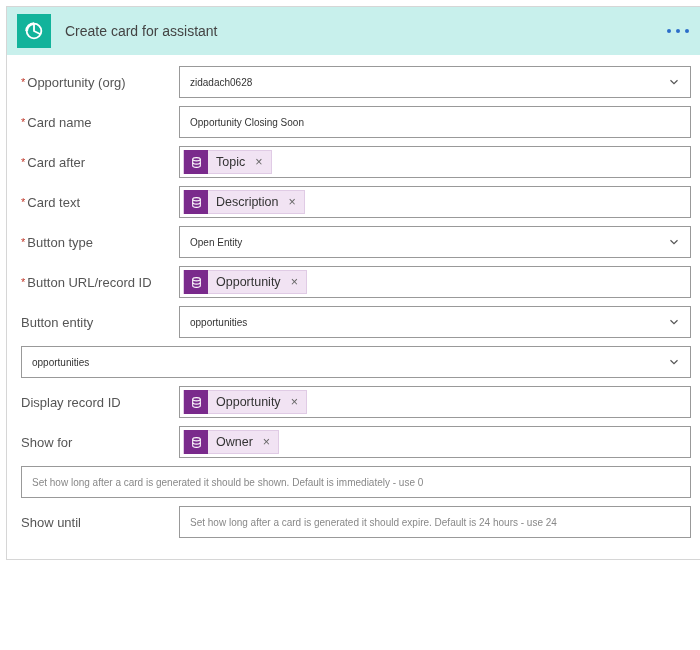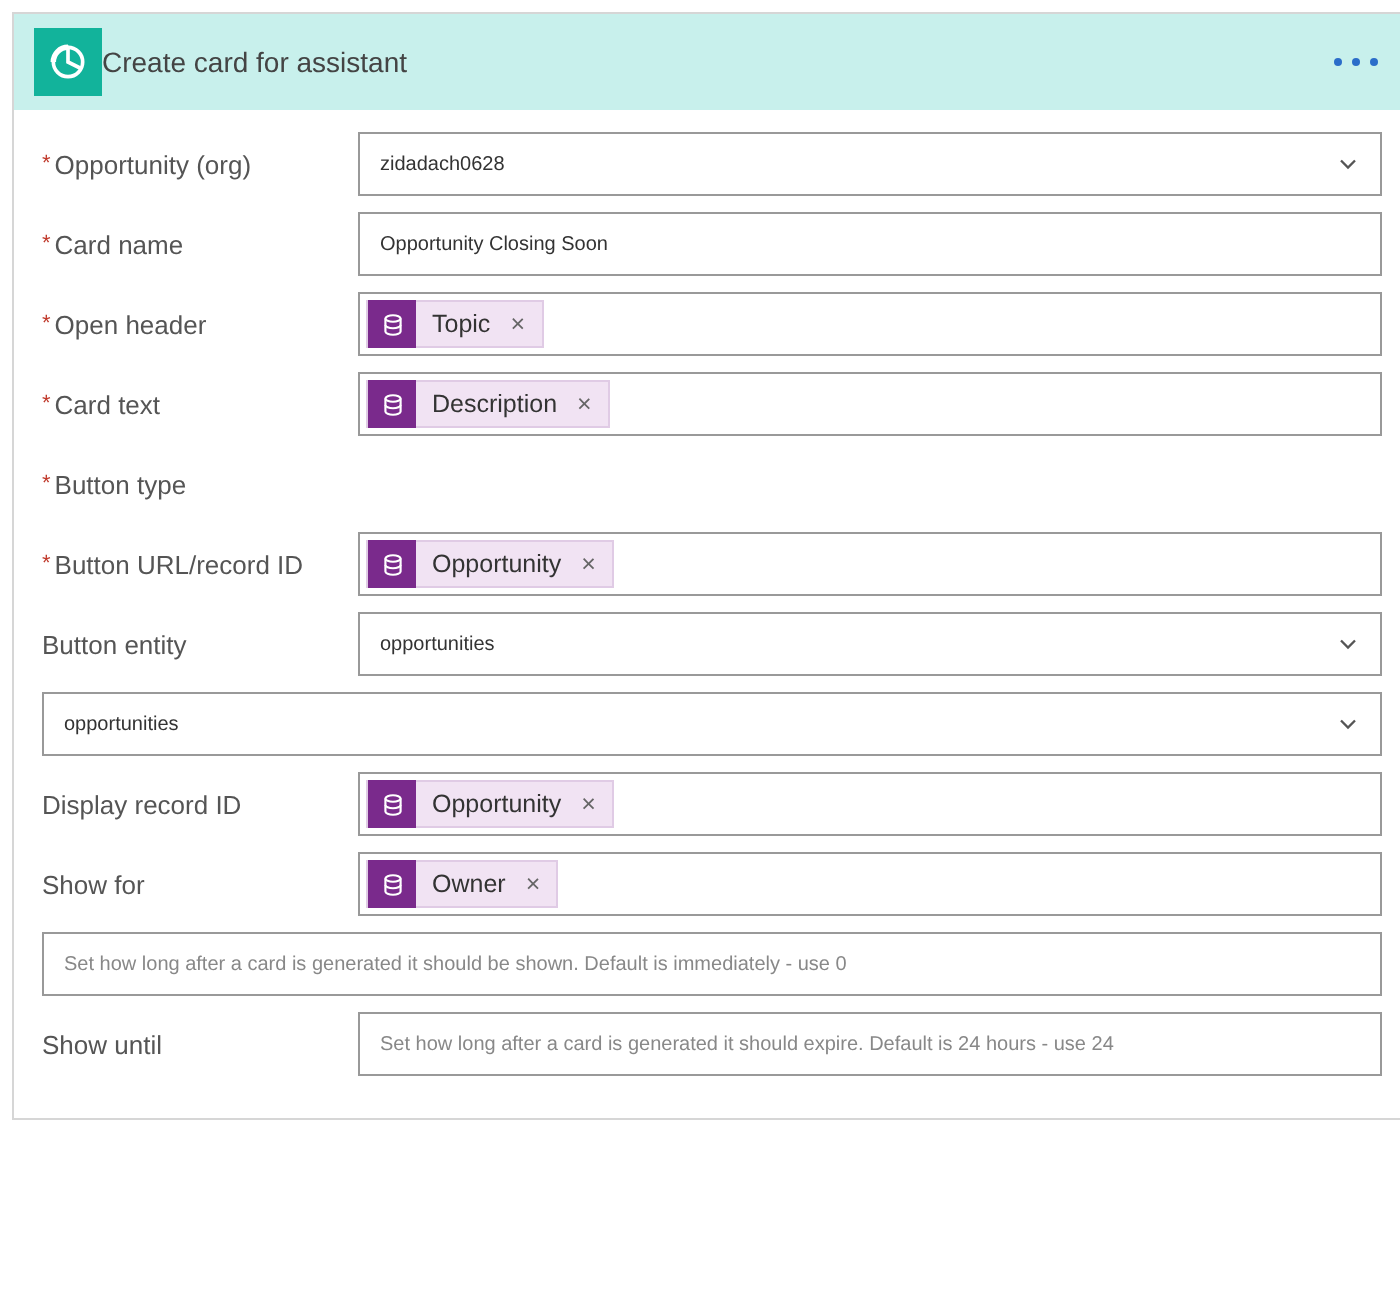--- a/index.html
+++ b/index.html
@@ -1,20 +1,20 @@
 <!DOCTYPE html>
 <html><head>
   <meta charset="utf-8">
   <style>
     * { box-sizing: border-box; margin: 0; padding: 0; }
     body { font-family: "Segoe UI", Arial, sans-serif; font-size: 13px; color: #333; background: #fff; }
     .card { width: 700px; border: 1px solid #d6d6d6; margin: 6px; }
     .card-header { background: #c8f0ec; display: flex; align-items: center; height: 48px; padding: 0 10px; }
     .logo { width: 34px; height: 34px; background: #12b39b; display: flex; align-items: center; justify-content: center; flex-shrink: 0; }
-    .title { color: #444; font-size: 14px; font-weight: 400; flex: 1; }
+    .title { margin-left: 14px; color: #444; font-size: 14px; font-weight: 400; flex: 1; }
     .more-dots { display: flex; gap: 5px; padding: 6px; cursor: pointer; }
     .more-dots span { width: 4px; height: 4px; border-radius: 50%; background: #2b6dc9; }
     .card-body { padding: 8px 14px 16px 14px; }
     .row { display: flex; align-items: center; min-height: 38px; margin-bottom: 2px; }
     .label { width: 158px; padding-right: 8px; color: #555; font-size: 13px; display: flex; align-items: center; }
     .req { color: #c0392b; margin-right: 2px; font-size: 11px; }
     .control { flex: 1; }
     .input, .select { width: 100%; height: 32px; border: 1px solid #999; padding: 0 10px; font-size: 10px; font-family: inherit; color: #333; background: #fff; }
     .input::placeholder { color: #888; }
     .select-wrap { position: relative; }
@@ -72,21 +72,21 @@
           <span>Card name</span>
         </div>
       <div class="control">
         <input class="input" value="Opportunity Closing Soon" style="">
       </div>
     </div>
 
     <div class="row">
       <div class="label">
           <span class="req">*</span>
-          <span>Open header</span>
+          <span>Card after</span>
         </div>
       <div class="control">
         <div class="token-field">
           <span class="token">
             <span class="token-icon">
               <svg width="13" height="13" viewBox="0 0 24 24" fill="none" stroke="#fff" stroke-width="2">
                   <ellipse cx="12" cy="6" rx="7" ry="3"></ellipse>
                   <path d="M5 6v12c0 1.7 3.1 3 7 3s7-1.3 7-3V6"></path>
                   <path d="M5 12c0 1.7 3.1 3 7 3s7-1.3 7-3"></path>
                 </svg>
@@ -118,20 +118,28 @@
           </span>
         </div>
       </div>
     </div>
 
     <div class="row">
       <div class="label">
           <span class="req">*</span>
           <span>Button type</span>
         </div>
+      <div class="control select-wrap">
+        <input class="input" readonly="" value="Open Entity" style="">
+        <span class="chev">
+          <svg width="14" height="14" viewBox="0 0 24 24" stroke="#555" stroke-width="2" fill="none">
+              <path d="M6 9l6 6 6-6"></path>
+            </svg>
+        </span>
+      </div>
     </div>
 
     <div class="row">
       <div class="label">
           <span class="req">*</span>
           <span>Button URL/record ID</span>
         </div>
       <div class="control">
         <div class="token-field">
           <span class="token">

